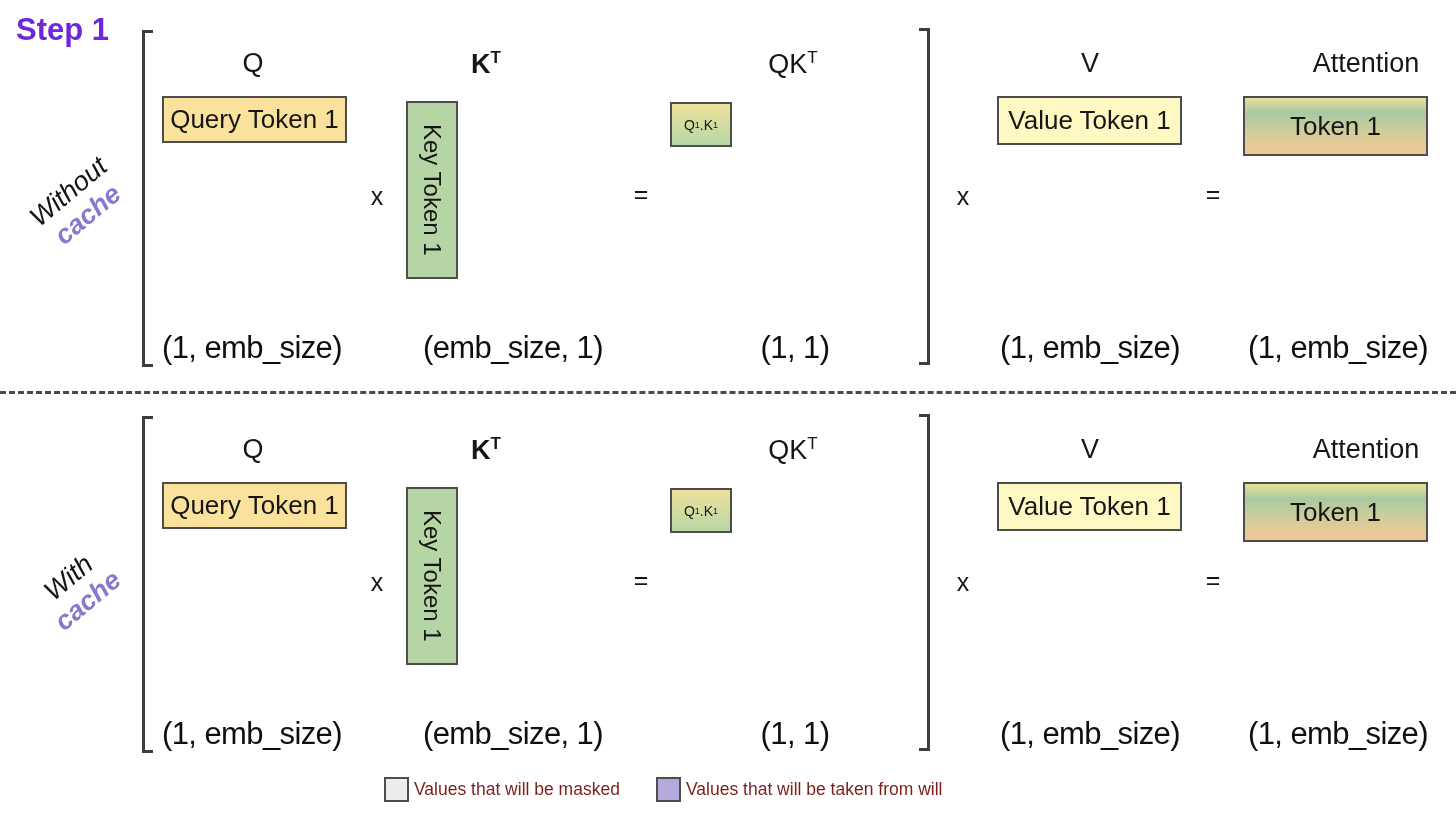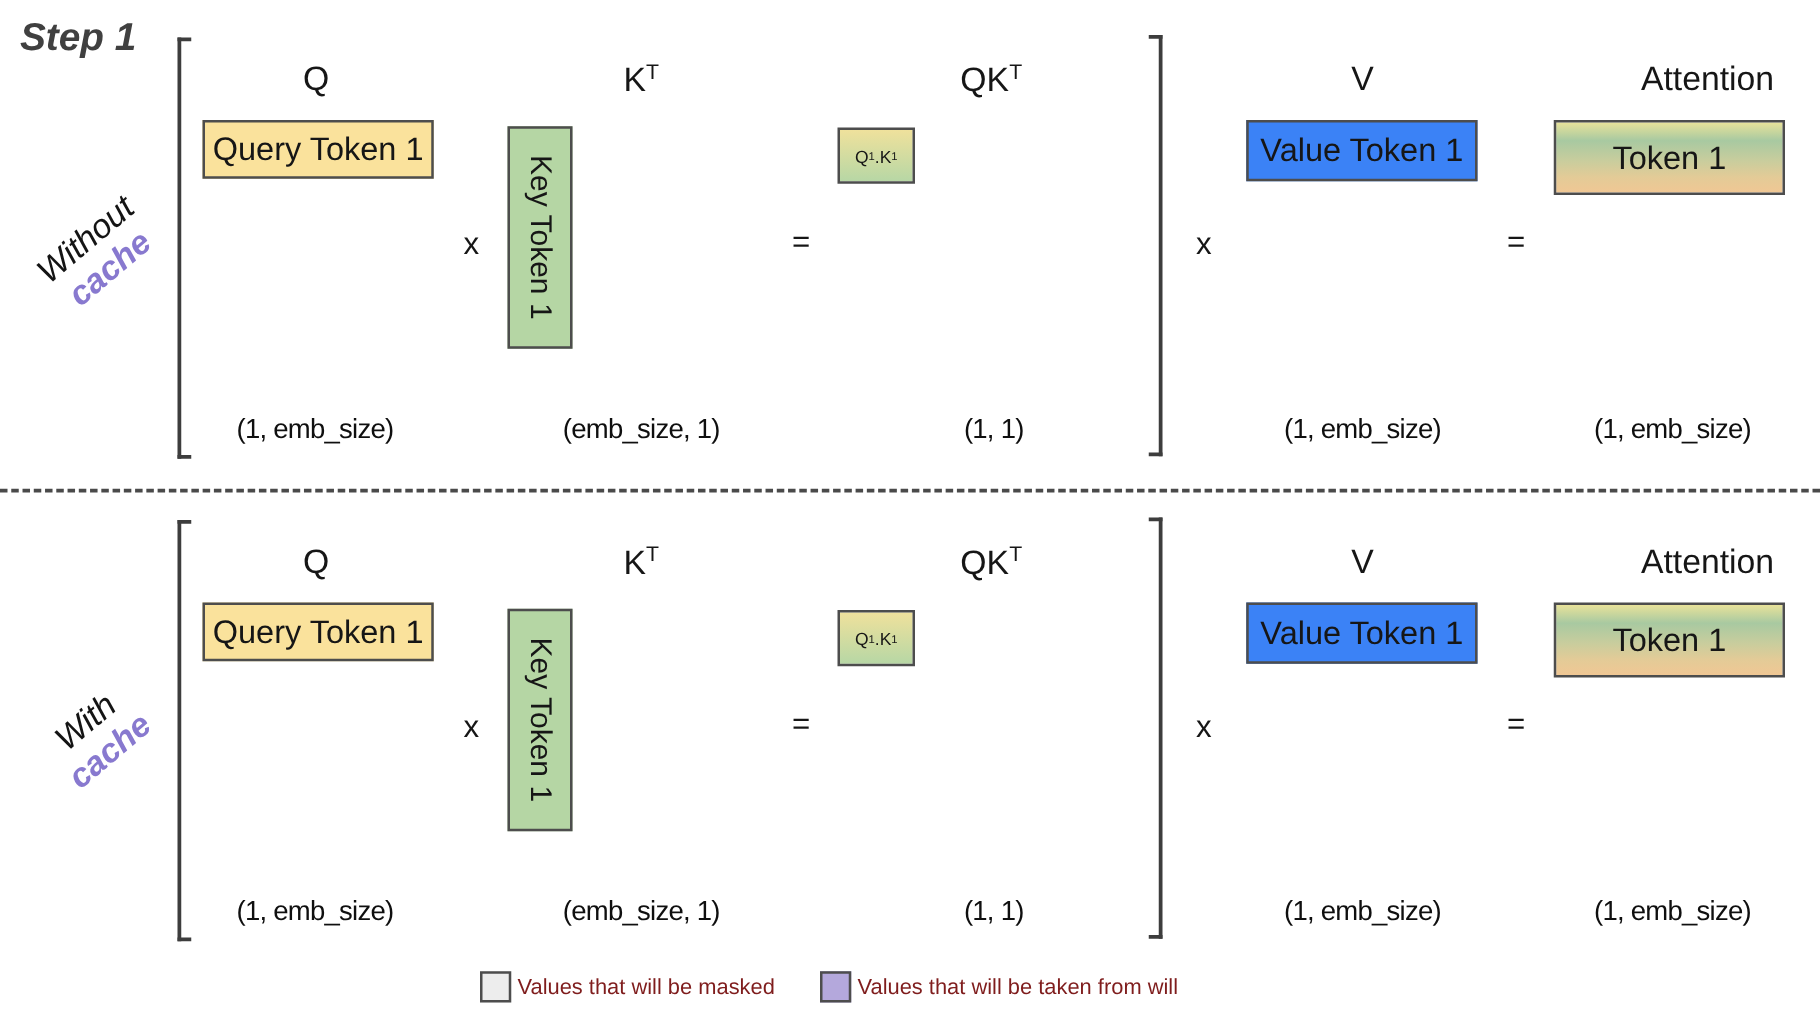--- a/index.html
+++ b/index.html
@@ -1,21 +1,21 @@
 <!DOCTYPE html>
 <html><head>
 <meta charset="utf-8">
 <style>
   html,body { margin:0; padding:0; background:#ffffff; }
   .canvas {
     position:relative; width:1456px; height:819px;
     font-family:"Liberation Sans", sans-serif; color:#141414;
     background:#ffffff; overflow:hidden;
   }
-  .step-title { position:absolute; left:16px; top:12px; font-size:31px; font-weight:700; color:#404040;font-style:italic; }
+  .step-title { position:absolute; left:16px; top:12px; font-size:31px; font-weight:700; color:#6d28d9; }
 
   .row { position:absolute; left:0; width:1456px; height:385px; }
   .row-1 { top:0; }
   .row-2 { top:386px; }
 
   .side-label {
     position:absolute; left:8px; top:147px; width:140px; height:112px;
     display:flex; flex-direction:column; align-items:center; justify-content:center;
     transform:rotate(-40deg); font-size:27px; font-style:italic; line-height:1.12;
     color:#141414; text-align:center;
@@ -23,45 +23,45 @@
   .cache-word { color:#8879CF; font-weight:700; }
 
   .bracket { position:absolute; width:11px; box-sizing:border-box; }
   .bracket-left  { left:142px; top:30px; height:337px;
     border-left:3px solid #3d3d3d; border-top:3px solid #3d3d3d; border-bottom:3px solid #3d3d3d; }
   .bracket-right { left:919px; top:28px; height:337px;
     border-right:3px solid #3d3d3d; border-top:3px solid #3d3d3d; border-bottom:3px solid #3d3d3d; }
 
   .col-header { position:absolute; top:48px; transform:translateX(-50%); font-size:27px; white-space:nowrap; color:#161616; }
   .col-header sup { font-size:17px; }
-  .hdr-q { left:253px; } .hdr-k { left:513px; } .hdr-qk { left:793px; }
+  .hdr-q { left:253px; } .hdr-k { left:486px;font-weight:bold; } .hdr-qk { left:793px; }
   .hdr-v { left:1090px; } .hdr-att { left:1338px;margin-left:28px; }
 
   .matrix-box {
     position:absolute; border:2px solid #4d4d4d; box-sizing:border-box;
     display:flex; align-items:center; justify-content:center;
     font-size:26px; color:#161616; white-space:nowrap;
   }
   .box-query { left:162px; top:96px;  width:185px; height:47px; background:#FAE29C; }
   .box-key   { left:406px; top:101px; width:52px;  height:178px; background:#B5D6A4;
                writing-mode:vertical-rl; font-size:24px; }
   .box-qk    { left:670px; top:102px; width:62px;  height:45px;
                background:linear-gradient(180deg,#EFE19C 0%,#B7D7A5 100%); font-size:14px; }
   .box-qk sub { font-size:9px; }
-  .box-value { left:997px; top:96px;  width:185px; height:49px; background:#3b82f6; }
+  .box-value { left:997px; top:96px;  width:185px; height:49px; background:#fef9c3; }
   .box-attn  { left:1243px; top:96px; width:185px; height:60px;
                background:linear-gradient(180deg,#E8E29A 0%,#A8C9A1 26%,#C9CD9D 55%,#E3CB97 78%,#F0C794 100%); }
 
   .op { position:absolute; transform:translate(-50%,-50%); font-size:25px; color:#161616; }
   .op-x1  { left:377px;  top:196px; }
   .op-eq1 { left:641px;  top:194px; }
   .op-x2  { left:963px;  top:196px; }
   .op-eq2 { left:1213px; top:194px; }
 
-  .dim { position:absolute; top:330px; transform:translateX(-50%); font-size:22px;
+  .dim { position:absolute; top:330px; transform:translateX(-50%); font-size:31px;
          letter-spacing:-0.6px; white-space:nowrap; color:#0f0f0f; }
   .dim-q { left:252px; } .dim-k { left:513px;text-align:right; } .dim-qk { left:795px; }
   .dim-v { left:1090px; } .dim-att { left:1338px; }
 
   .divider { position:absolute; left:0; top:391px; width:1456px; height:0;
              border-top:3px dashed #4a4a4a; }
 
   .legend { position:absolute; left:0; top:774px; width:1456px; height:40px; }
   .legend-swatch { position:absolute; top:3px; width:25px; height:25px;
                    border:2px solid #4d4d4d; box-sizing:border-box; }

